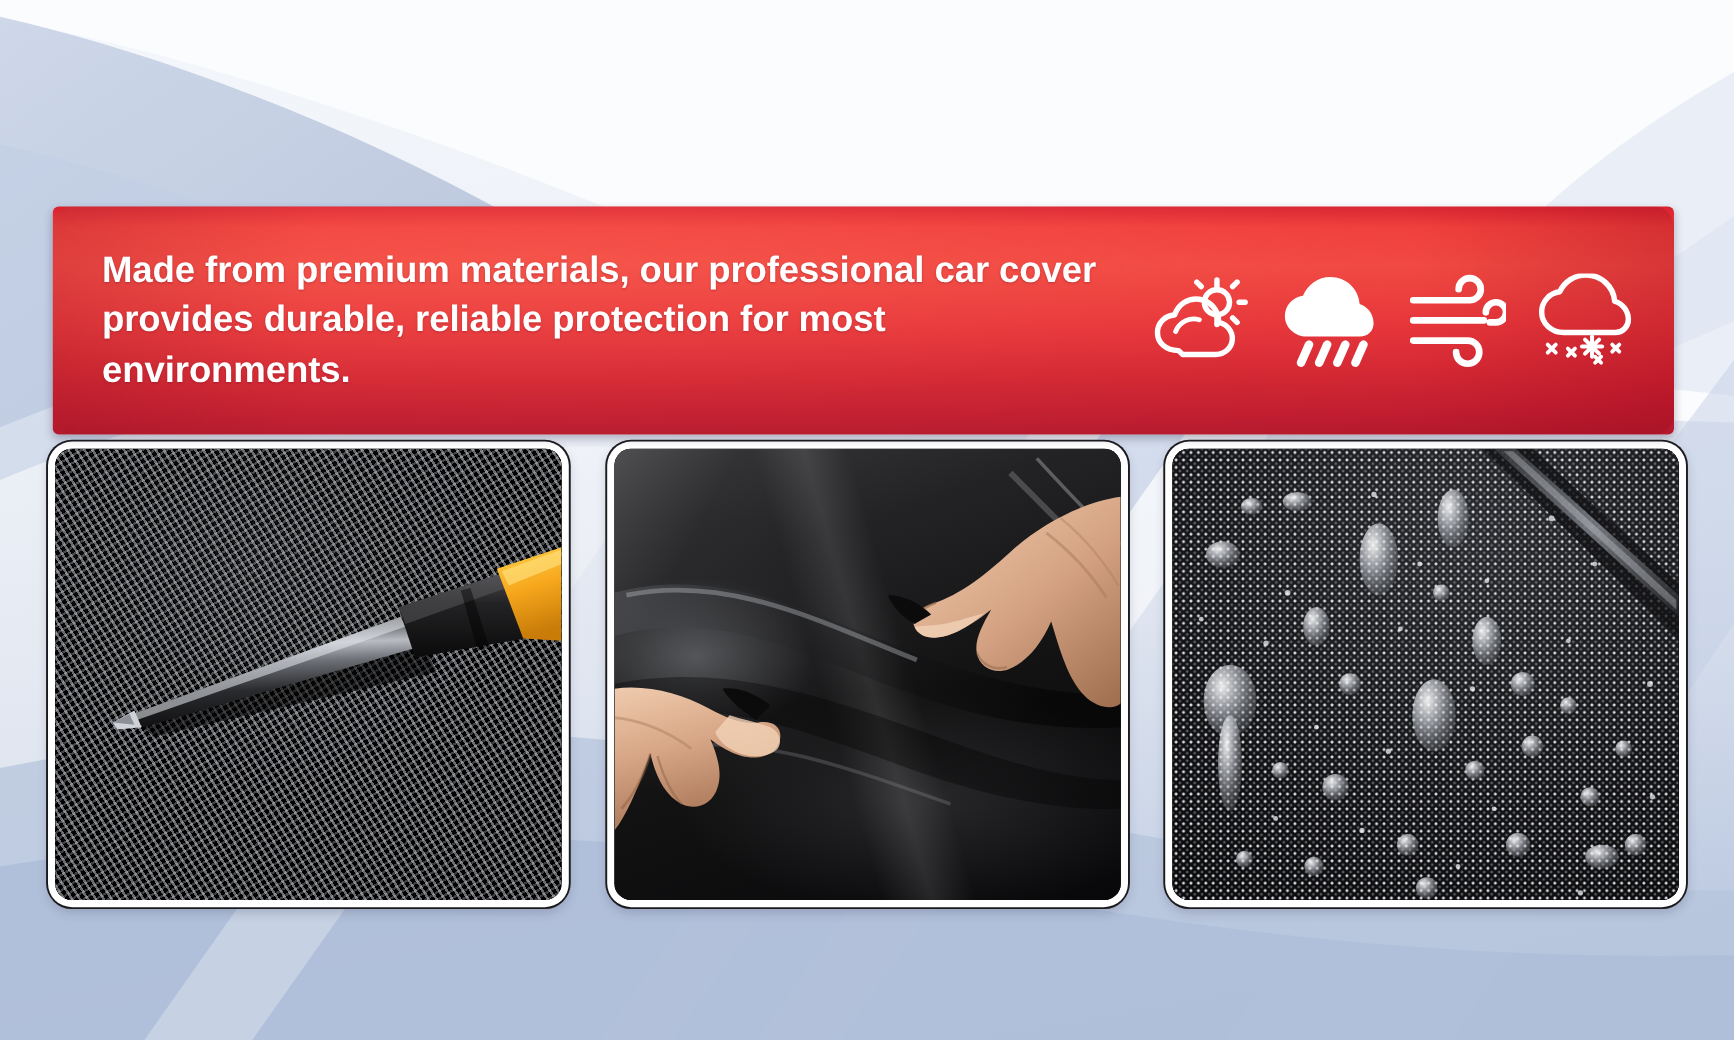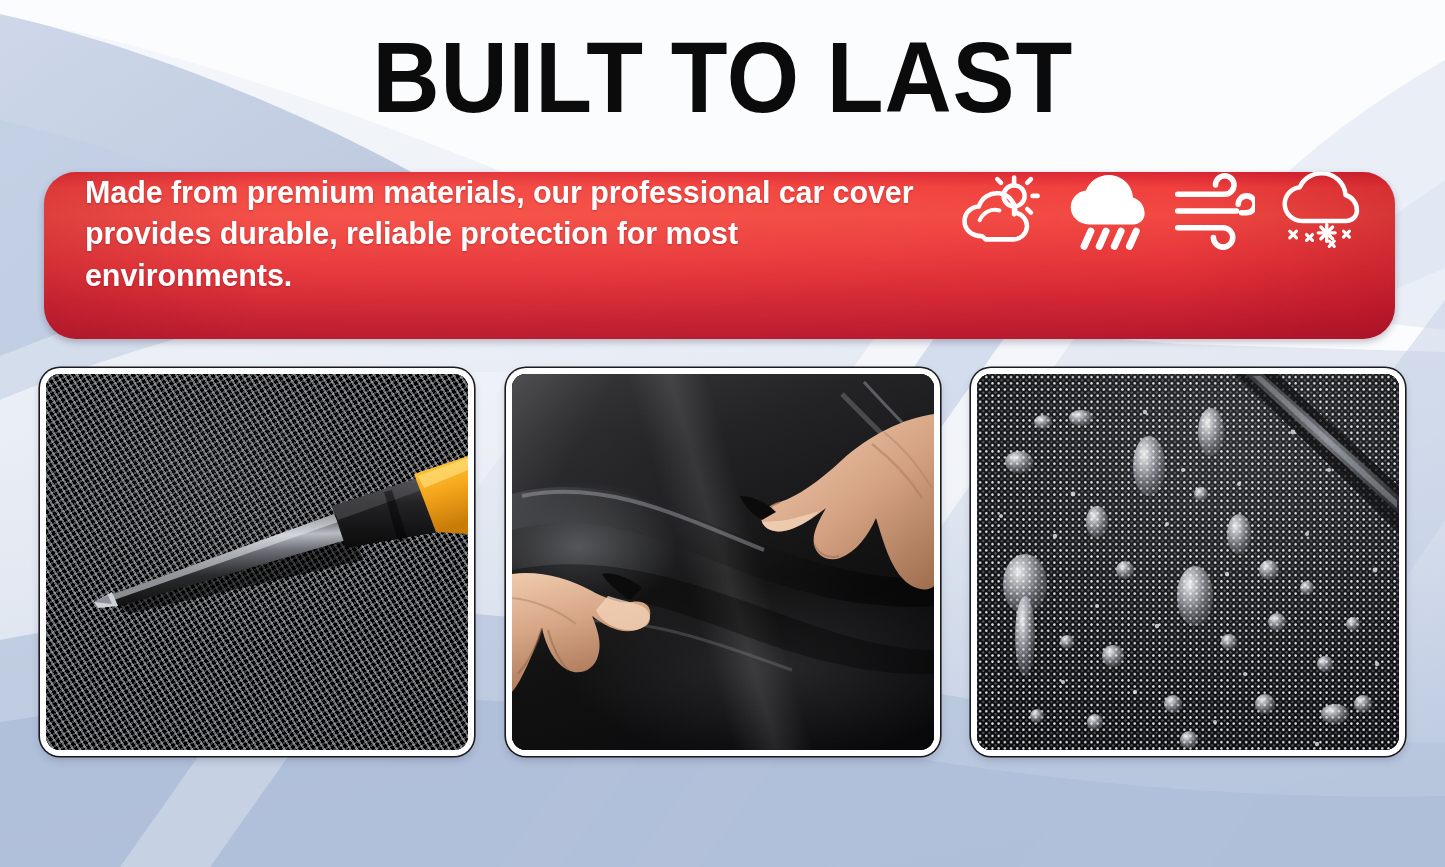--- a/index.html
+++ b/index.html
@@ -44,34 +44,34 @@
     transform-origin: center;
     white-space: nowrap;
   }
 
   
   .banner {
     position: absolute;
     left: 44px;
     top: 172px;
     width: 1351px;
-    height: 167px;
-    border-radius: 32px;
+    height: 190px;
+    border-radius: 5px;
     background:
       linear-gradient(to bottom,
         #d7202f 0%,
         #ef3c3a 9%,
         #f04640 26%,
         #e53238 52%,
         #cf2231 76%,
         #bb1a2e 94%,
         #b3182c 100%);
     box-shadow: 0 3px 7px rgba(40, 30, 60, 0.28);
     display: flex;
-    align-items: flex-start;
+    align-items: center;
     z-index: 6;
     overflow: hidden;
   }
   .banner::after {
     content: "";
     position: absolute;
     inset: 0;
     border-radius: 17px;
     background:
       radial-gradient(120% 160% at 30% 22%, rgba(255,110,95,0.36) 0%, rgba(255,110,95,0.10) 42%, rgba(0,0,0,0) 70%),
@@ -232,23 +232,20 @@
       <path d="M1020,867 L1445,300 L1445,520 L1210,867 Z" fill="#c3d0e6" opacity="0.5"></path>
 
       <path d="M0,640 C240,592 520,600 780,660 C1020,716 1240,744 1445,742 L1445,867 L0,867 Z" fill="#b5c4dc" opacity="0.75"></path>
       <path d="M0,722 C260,680 540,690 820,742 C1060,786 1260,800 1445,796 L1445,867 L0,867 Z" fill="#aebdd8" opacity="0.8"></path>
 
       <path d="M120,867 L470,372 L560,372 L210,867 Z" fill="#ffffff" opacity="0.28"></path>
       <path d="M1230,330 L1445,180 L1445,268 L1300,330 Z" fill="#dde5f2" opacity="0.7"></path>
     </svg>
   </div>
 
-  <div class="headline-wrap">
-    <h1 class="headline">BUILT TO LAST</h1>
-  </div>
 
   <div class="banner">
     <p class="banner-text">Made from premium materials, our professional car cover provides durable, reliable protection for most environments.</p>
 
     <div class="banner-icons">
 
       <svg class="wx-icon" viewBox="0 0 100 92">
         <g fill="none" stroke="#ffffff" stroke-width="5.4" stroke-linecap="round" stroke-linejoin="round">
           <circle cx="68" cy="28" r="12.5"></circle>
           <line x1="68" y1="6" x2="68" y2="12"></line>

